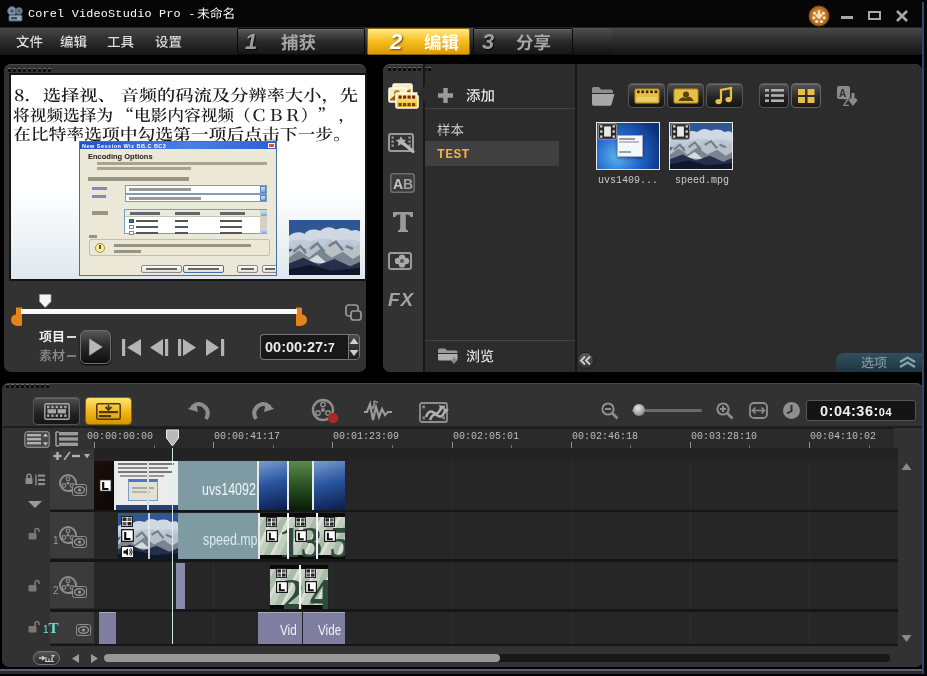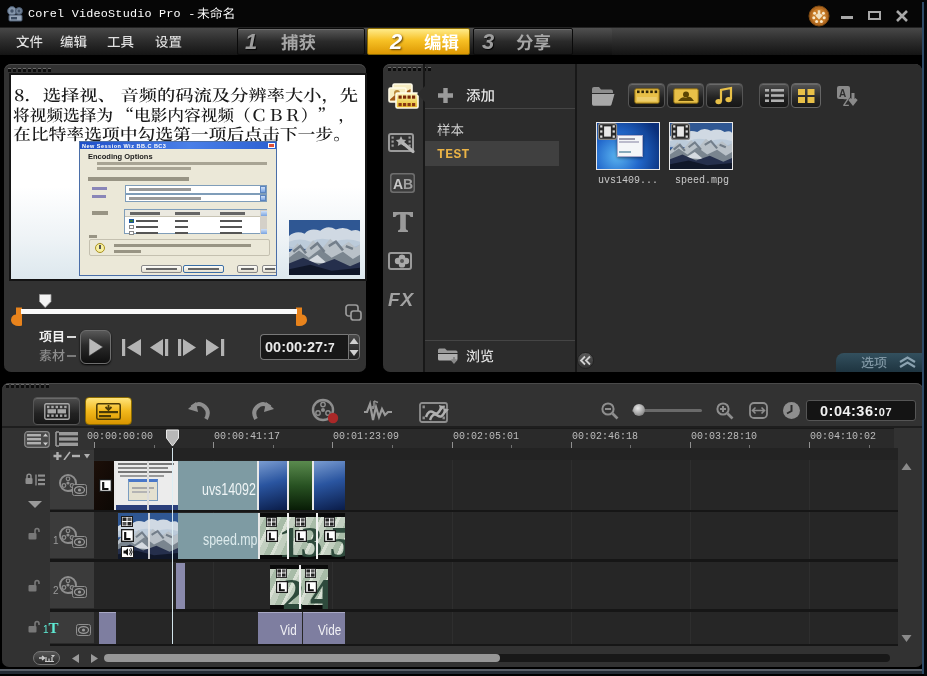--- a/index.html
+++ b/index.html
@@ -472,21 +472,21 @@
 </svg>
 <svg class="abs" style="left:749px;top:402px" width="19" height="17" viewBox="0 0 19 17">
 <rect x="1" y="1" width="17" height="15" rx="4" fill="none" stroke="#8e8e8e" stroke-width="1.8"></rect>
 <path d="M4 8.5 L15 8.5 M6.5 5.5 L3.5 8.5 L6.5 11.5 M12.5 5.5 L15.5 8.5 L12.5 11.5" stroke="#8e8e8e" stroke-width="1.6" fill="none"></path>
 </svg>
 <svg class="abs" style="left:782px;top:401px" width="19" height="19" viewBox="0 0 19 19">
 <circle cx="9.5" cy="9.5" r="8.5" fill="#8e8e8e"></circle>
 <path d="M9.5 4 L9.5 10 L5 12.5" stroke="#2c2c2c" stroke-width="2" fill="none"></path>
 </svg>
 <div class="abs" style="left:806px;top:400px;width:110px;height:21px;background:#141414;border:1px solid #555;border-radius:3px"></div>
-<div class="abs" style="left:820px;top:403px;font-size:14.5px;font-weight:bold;color:#f0f0f0;letter-spacing:0.5px">0:04:36:<span style="font-size:11px">07</span></div>
+<div class="abs" style="left:820px;top:403px;font-size:14.5px;font-weight:bold;color:#f0f0f0;letter-spacing:0.5px">0:04:36:<span style="font-size:11px">04</span></div>
 <div class="abs" style="left:2px;top:426px;width:921px;height:2px;background:#1e1e1e"></div>
 <div class="abs" style="left:94px;top:428px;width:800px;height:22px;background:#2a2a2a;border-top:1px solid #1a1a1a"></div>
 <div class="abs mono" style="left:87px;top:431px;font-size:10px;color:#bcbcbc">00:00:00:00</div>
 <div class="abs" style="left:94px;top:442px;width:1px;height:7px;background:#909090"></div>
 <div class="abs" style="left:154px;top:445px;width:1px;height:4px;background:#707070"></div>
 <div class="abs mono" style="left:214px;top:431px;font-size:10px;color:#bcbcbc">00:00:41:17</div>
 <div class="abs" style="left:213px;top:442px;width:1px;height:7px;background:#909090"></div>
 <div class="abs" style="left:273px;top:445px;width:1px;height:4px;background:#707070"></div>
 <div class="abs mono" style="left:333px;top:431px;font-size:10px;color:#bcbcbc">00:01:23:09</div>
 <div class="abs" style="left:332px;top:442px;width:1px;height:7px;background:#909090"></div>

